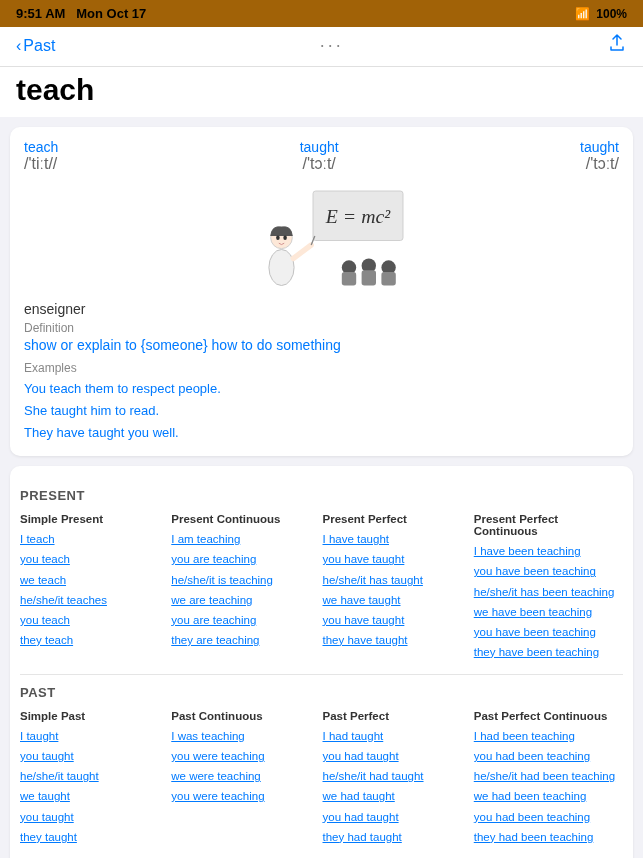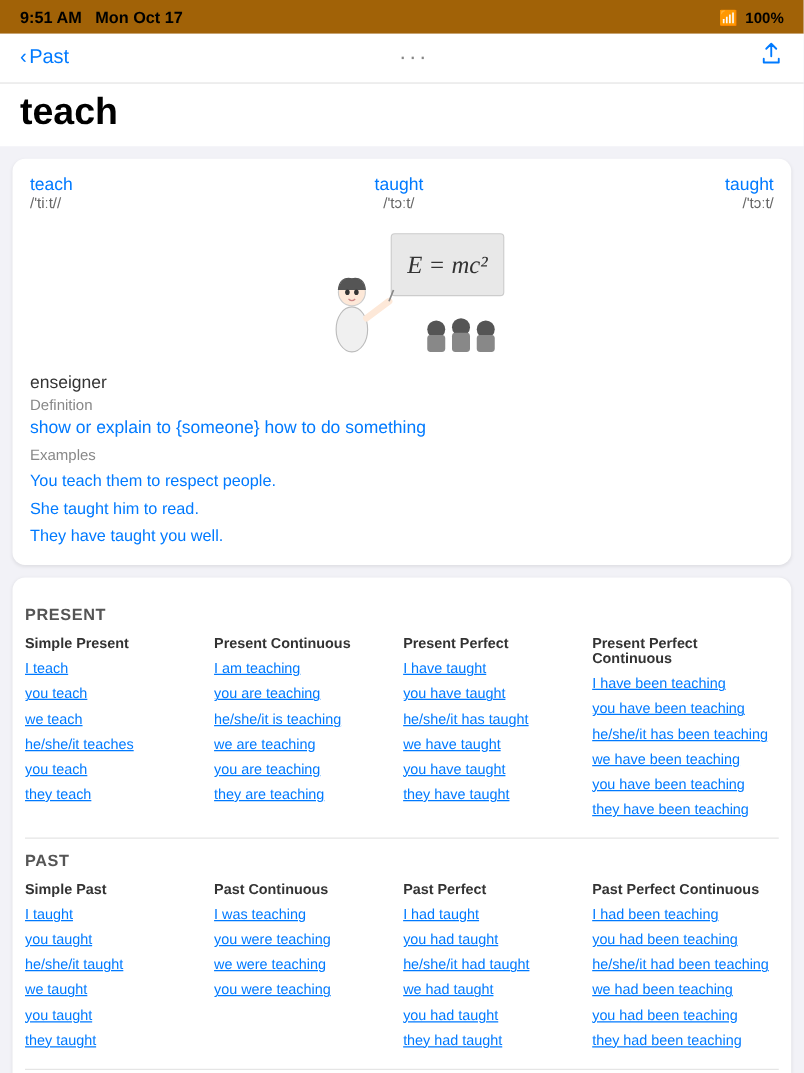--- a/index.html
+++ b/index.html
@@ -50,21 +50,21 @@
       box-shadow: 0 1px 3px rgba(0,0,0,0.08);
     }
     .word-forms-row {
       display: flex;
       justify-content: space-between;
       margin-bottom: 8px;
     }
     .word-form { text-align: left; }
     .word-form:last-child { text-align: right; }
     .word-form .word { color: #007aff; font-size: 14px; font-weight: 500; }
-    .word-form .phonetic { color: #666; font-size: 12px; }
+    .word-form .phonetic { color: #666; font-size: 16px; }
     .illustration {
       display: flex;
       justify-content: center;
       margin: 6px 0 10px;
     }
     .illustration svg { width: 180px; height: 110px; }
     .word-label { font-size: 14px; font-weight: 500; color: #333; margin-bottom: 4px; }
     .definition-label { font-size: 12px; color: #888; margin-bottom: 2px; }
     .definition-text { color: #007aff; font-size: 14px; margin-bottom: 8px; }
     .examples-label { font-size: 12px; color: #888; margin-bottom: 3px; }

